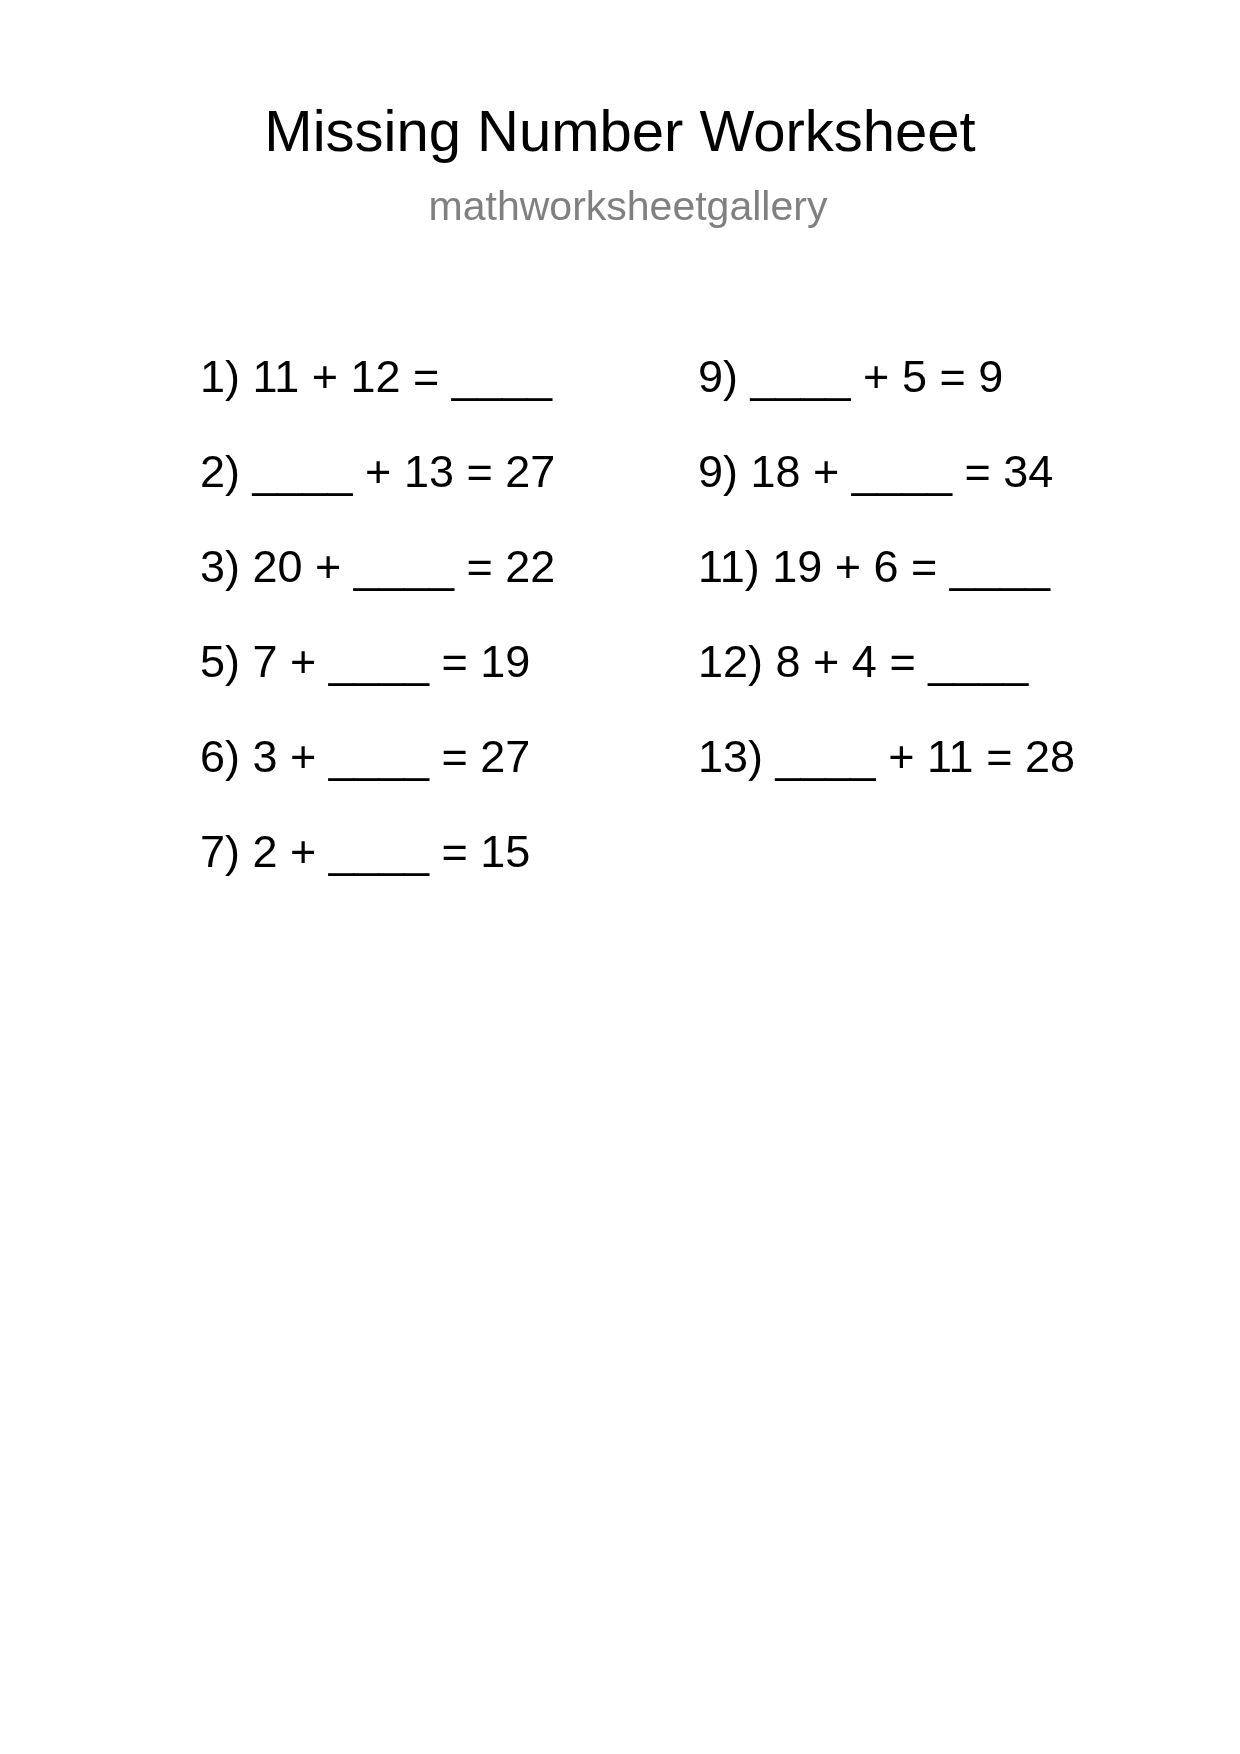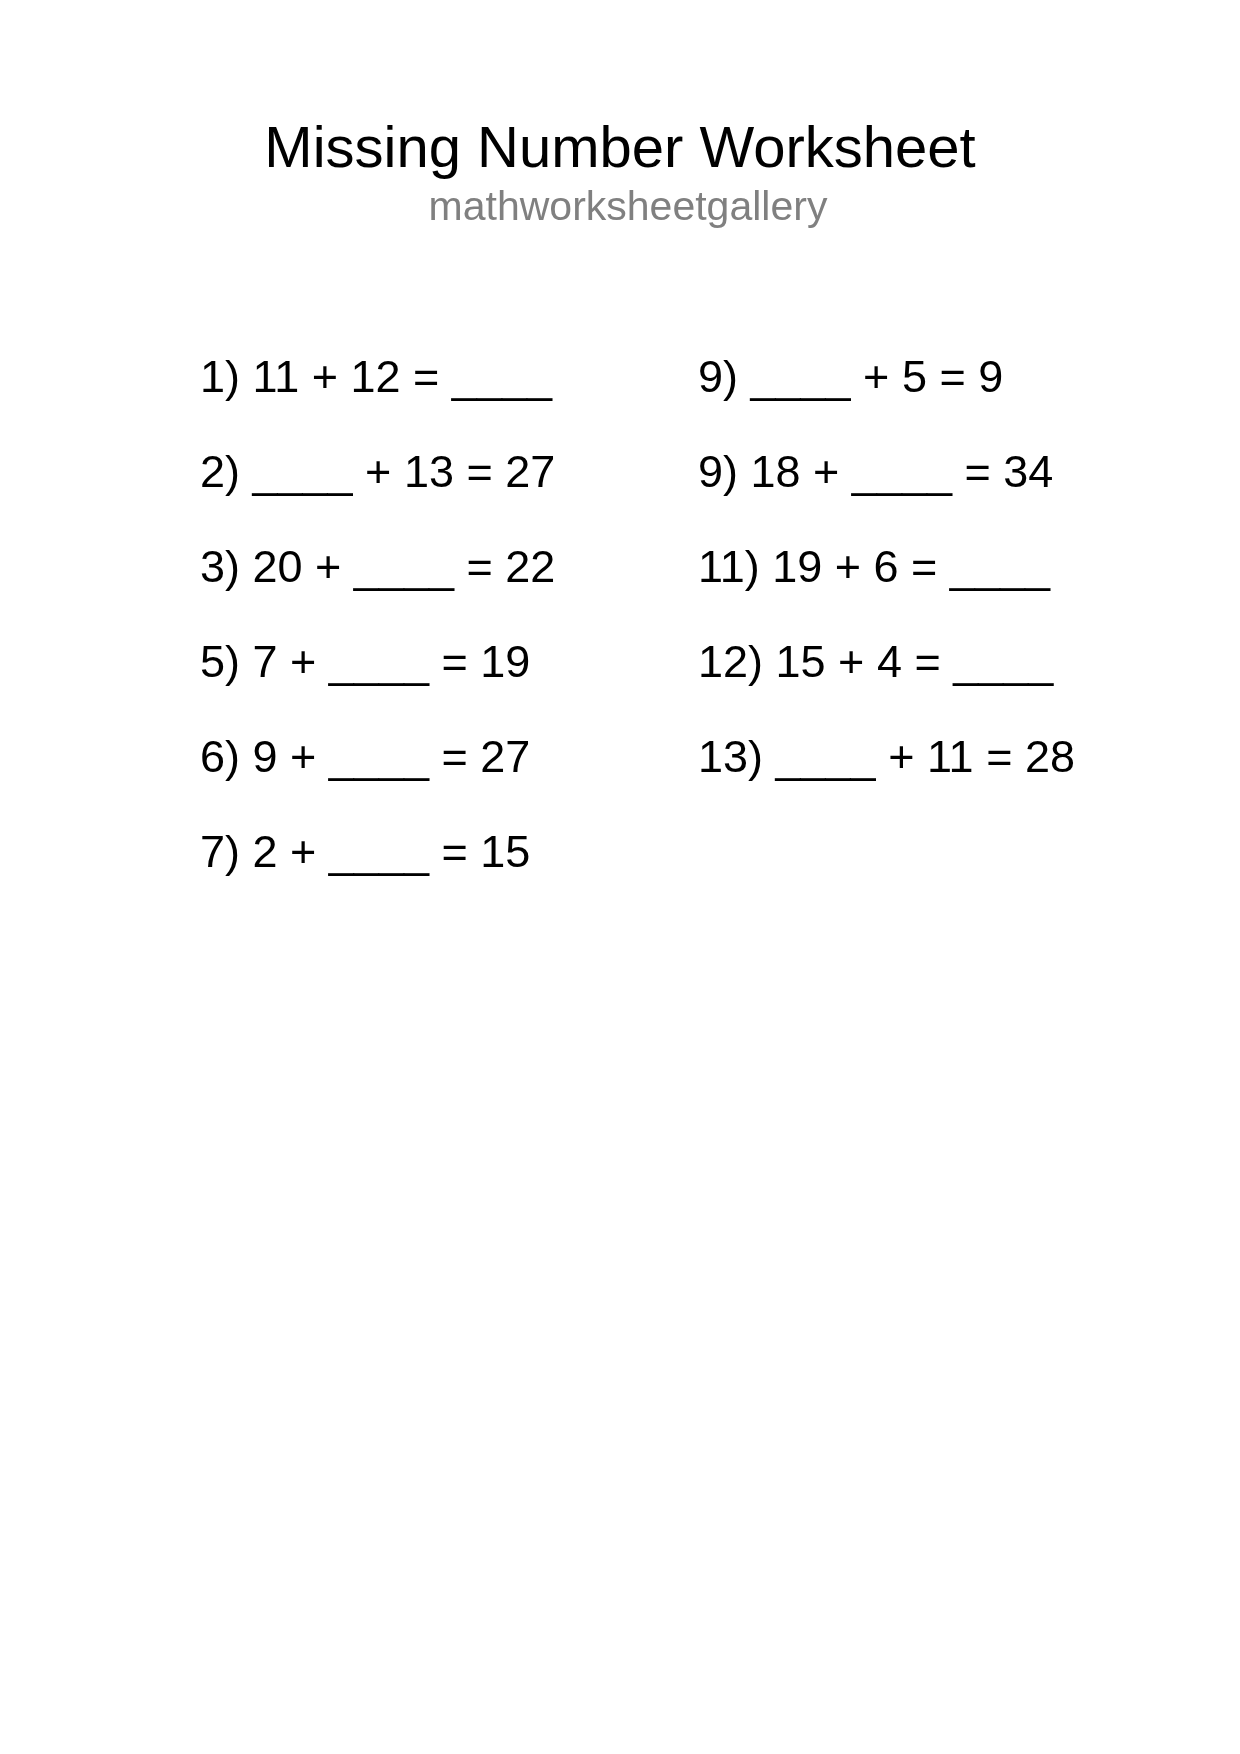--- a/index.html
+++ b/index.html
@@ -12,21 +12,21 @@
       height: 1754px;
       position: relative;
       overflow: hidden;
       font-family: "Liberation Sans", sans-serif;
       color: #000000;
     }
     .title {
       position: absolute;
       left: 0;
       width: 1240px;
-      top: 112px;
+      top: 96px;
       text-align: center;
       font-size: 58px;
       line-height: 70px;
       box-sizing: border-box;
       white-space: nowrap;
     }
     .subtitle {
       position: absolute;
       left: 0;
       width: 1046px;
@@ -57,24 +57,24 @@
 
 <div>
   <div class="title">Missing Number Worksheet</div>
   <div class="subtitle">mathworksheetgallery</div>
 
   <div class="column col-left">
     <div class="problem">1) 11 + 12 = ____</div>
     <div class="problem">2) ____ + 13 = 27</div>
     <div class="problem">3) 20 + ____ = 22</div>
     <div class="problem">5) 7 + ____ = 19</div>
-    <div class="problem">6) 9 + ____ = 27</div>
+    <div class="problem">6) 3 + ____ = 27</div>
     <div class="problem">7) 2 + ____ = 15</div>
   </div>
 
   <div class="column col-right">
     <div class="problem">9) ____ + 5 = 9</div>
     <div class="problem">9) 18 + ____ = 34</div>
     <div class="problem">11) 19 + 6 = ____</div>
-    <div class="problem">12) 15 + 4 = ____</div>
+    <div class="problem">12) 8 + 4 = ____</div>
     <div class="problem">13) ____ + 11 = 28</div>
   </div>
 </div>
 
 </body></html>

